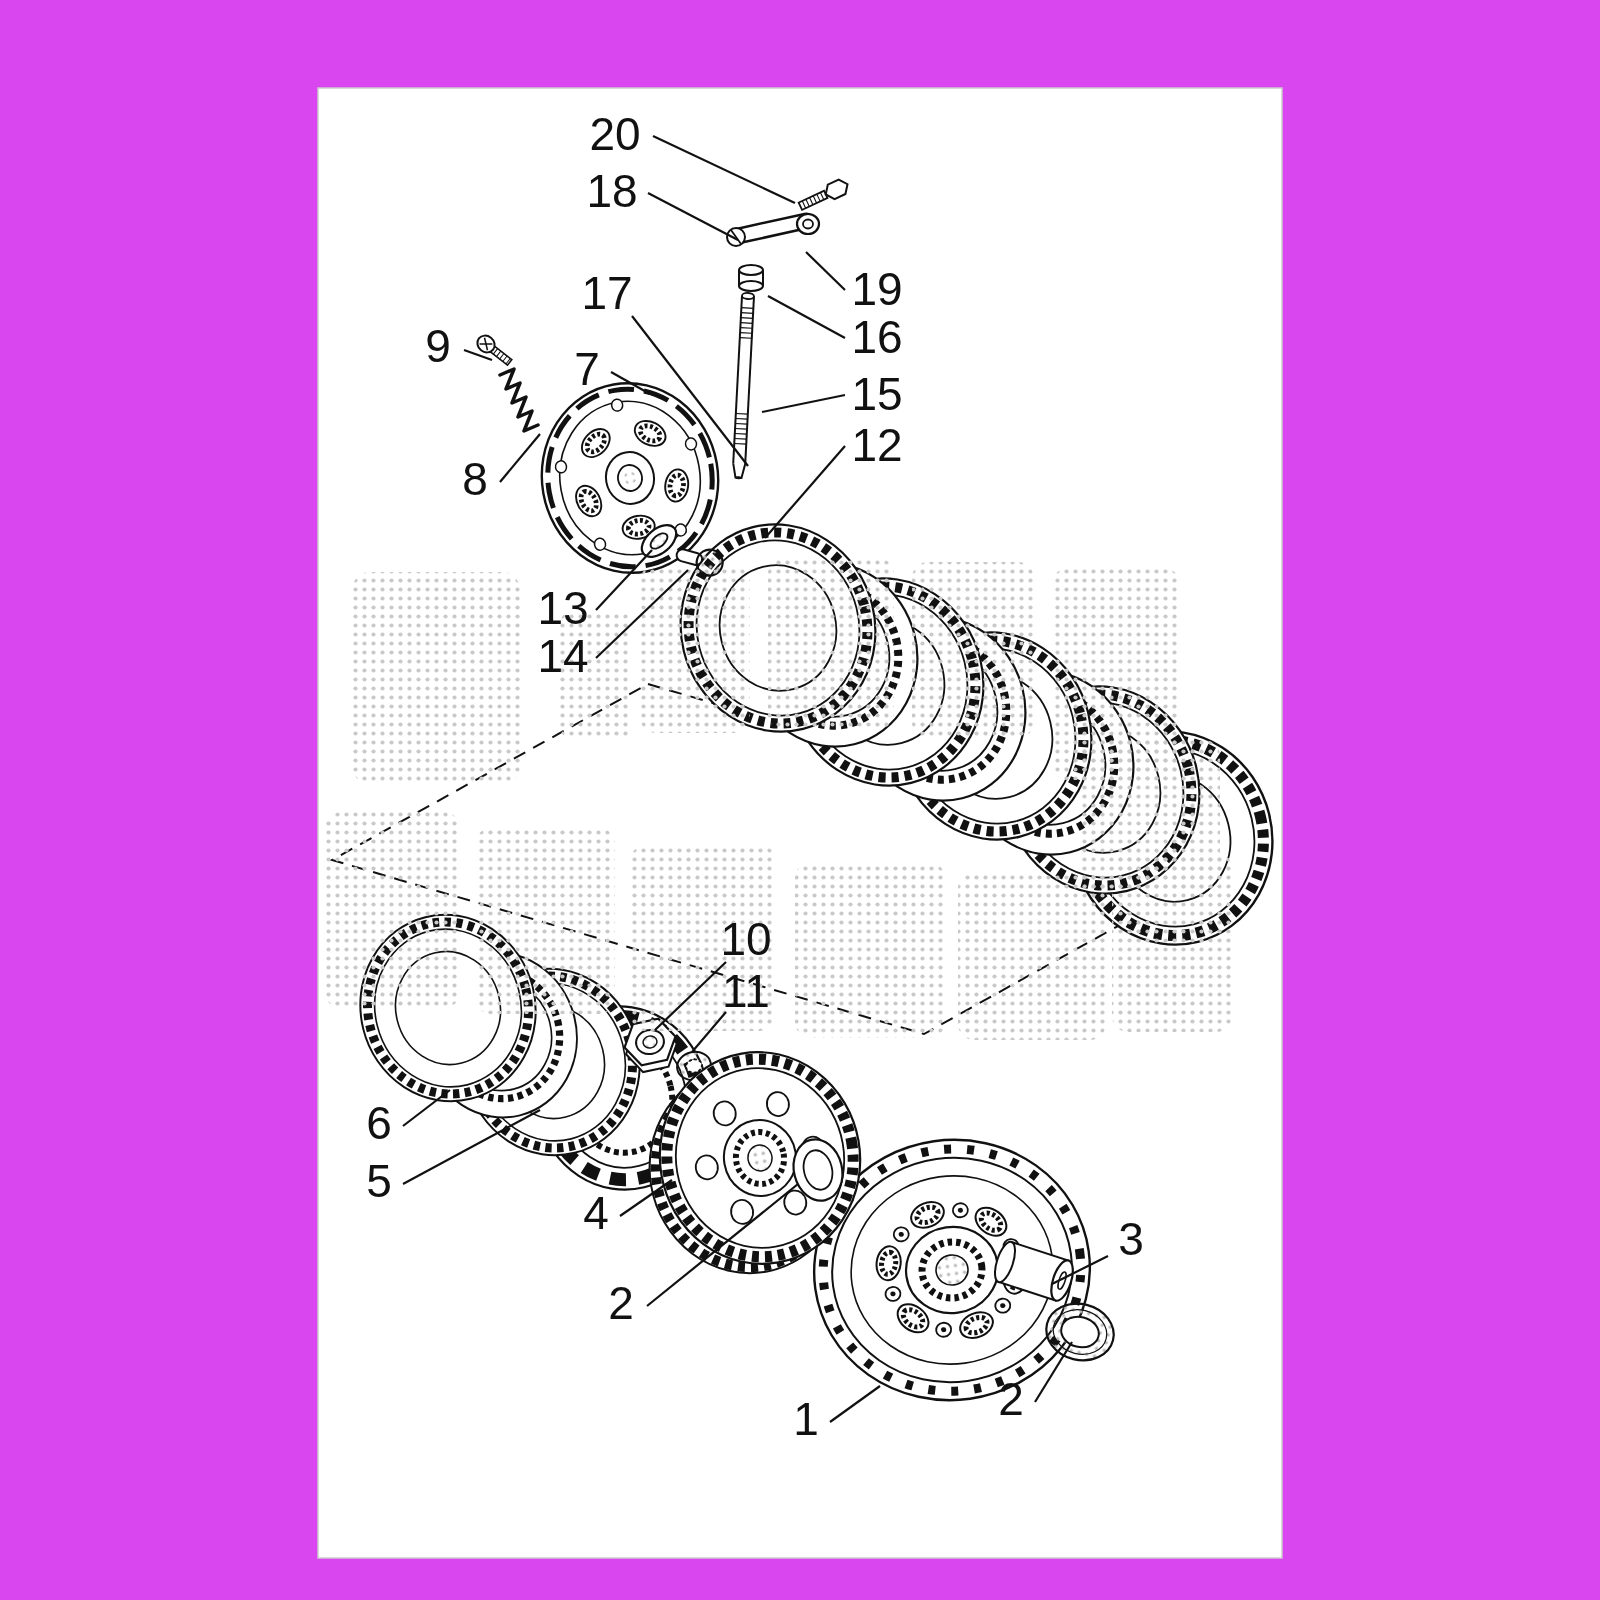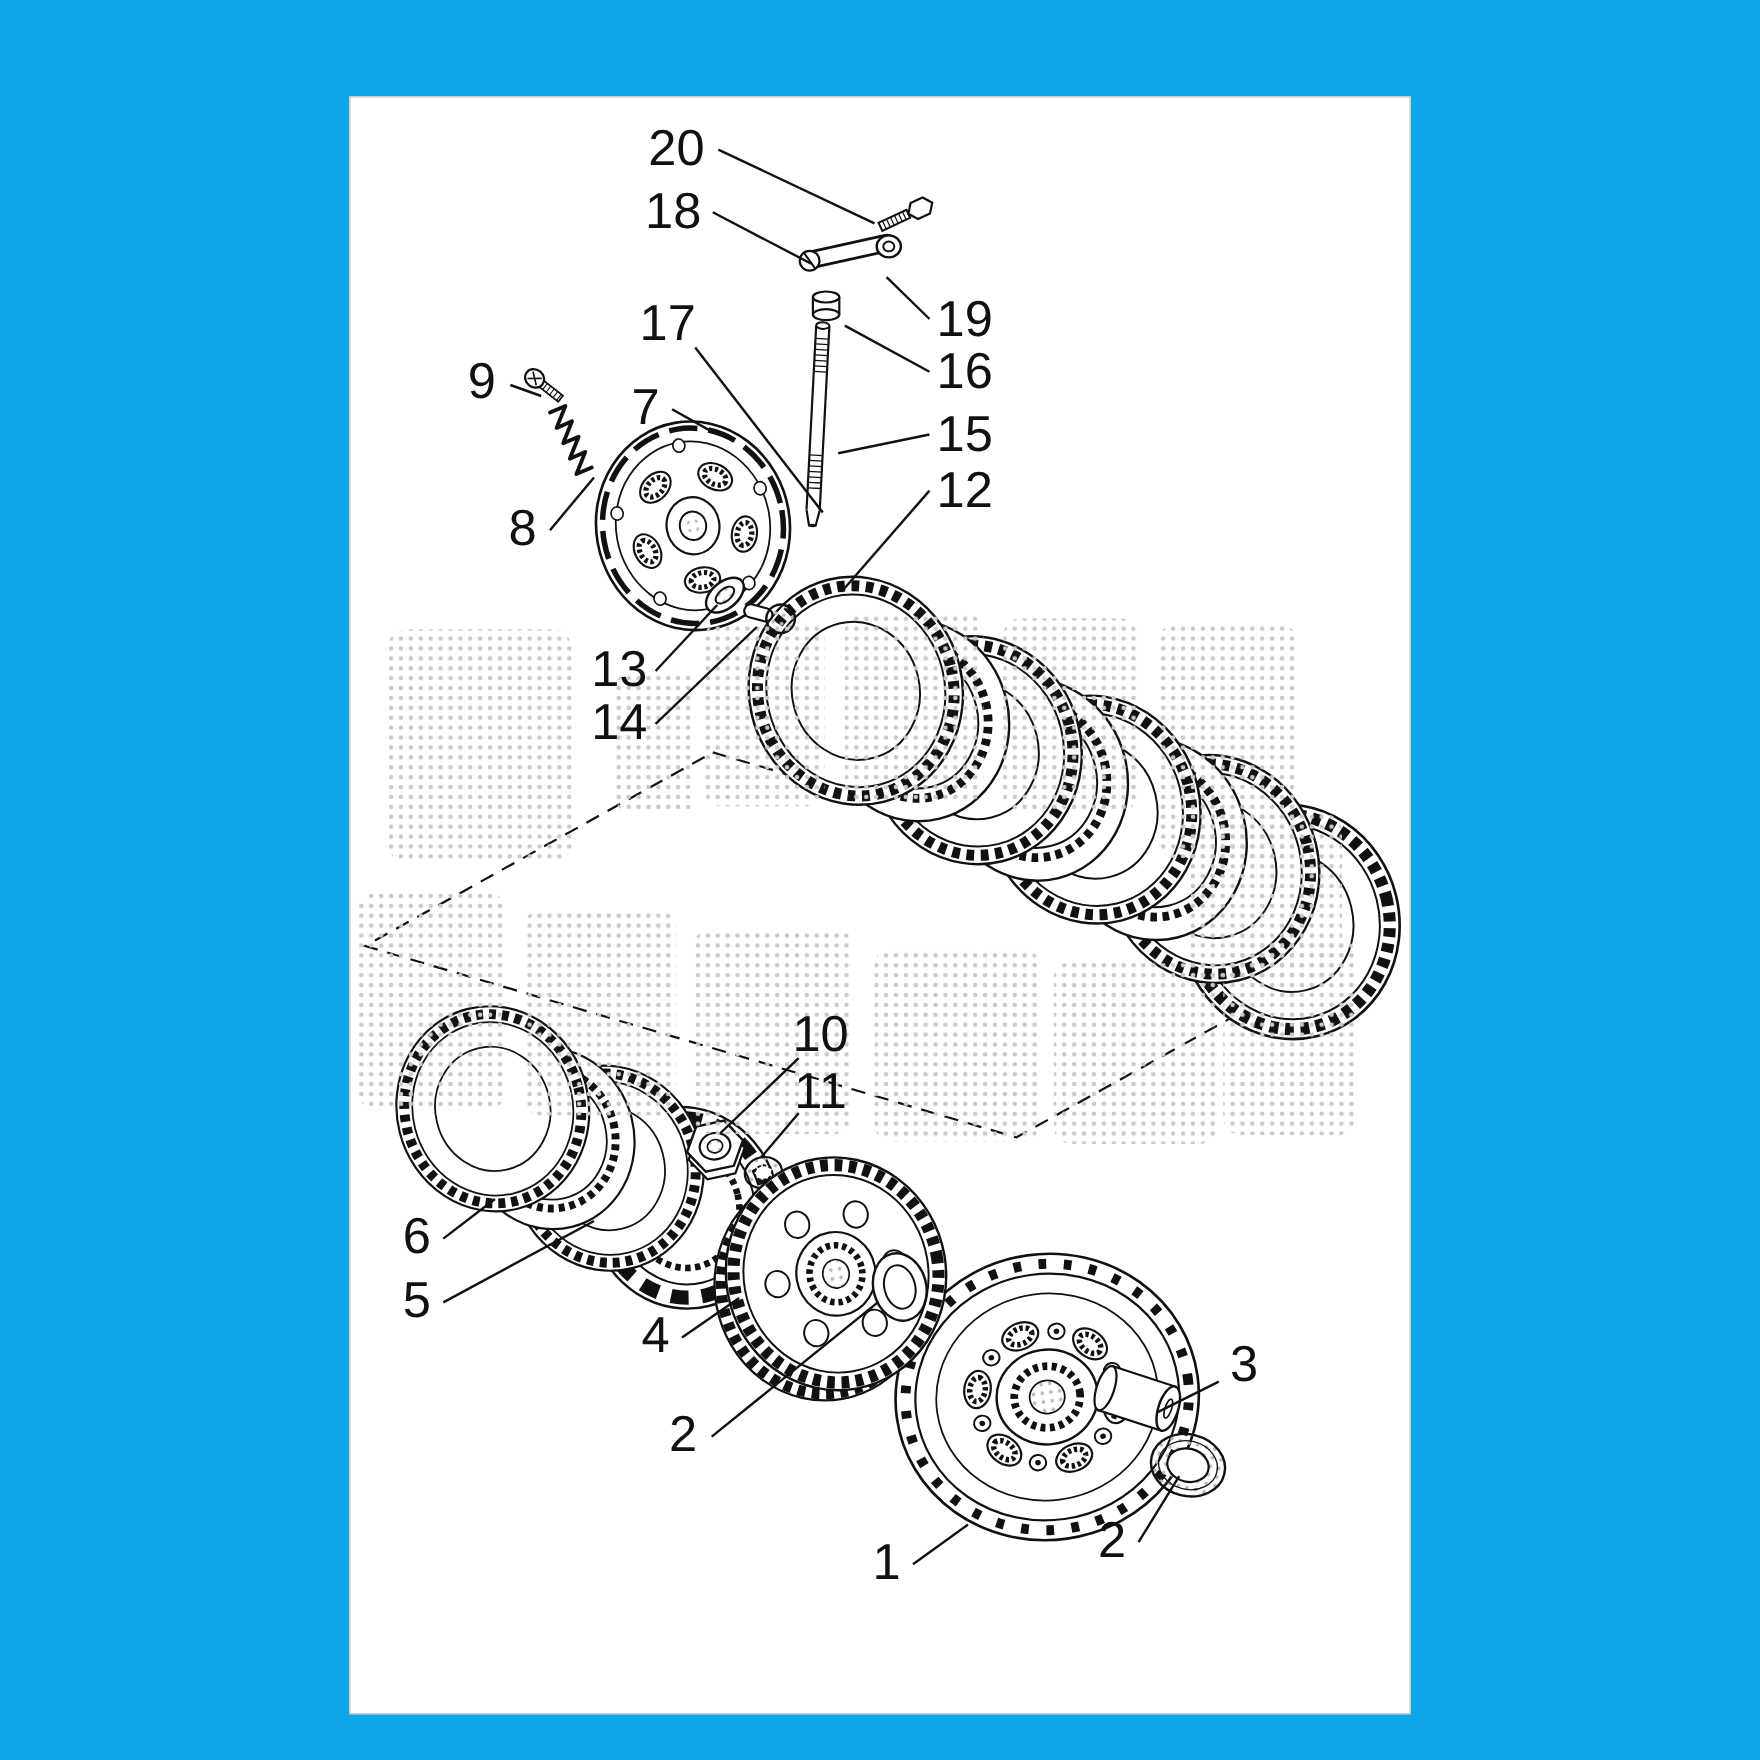--- a/index.html
+++ b/index.html
@@ -1,16 +1,16 @@
 <!DOCTYPE html>
 <html><head>
 <meta charset="utf-8">
 <style>
   html,body{margin:0;padding:0;background:#ffffff;}
-  .stage{position:relative;width:1600px;height:1600px;background:#0ea5e9;overflow:hidden;}
+  .stage{position:relative;width:1600px;height:1600px;background:#d946ef;overflow:hidden;}
   svg{display:block;}
   .callout{
     font-family:"Liberation Sans", sans-serif;
     font-size:46px;
     fill:#111111;
     text-anchor:middle;
   }
   .lead{stroke:#111111;stroke-width:2.2;fill:none;}
 </style>
 </head>

